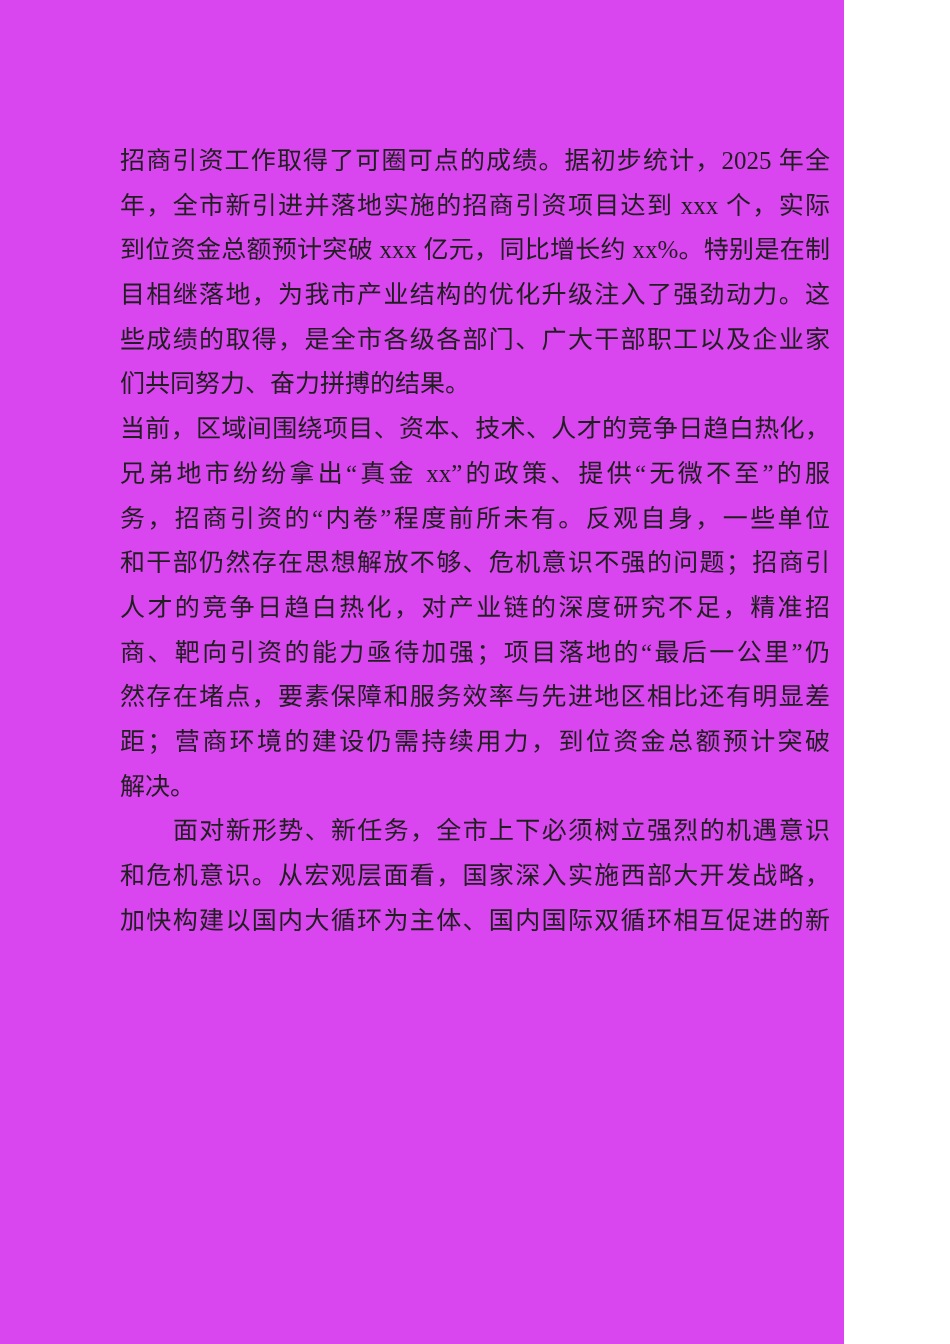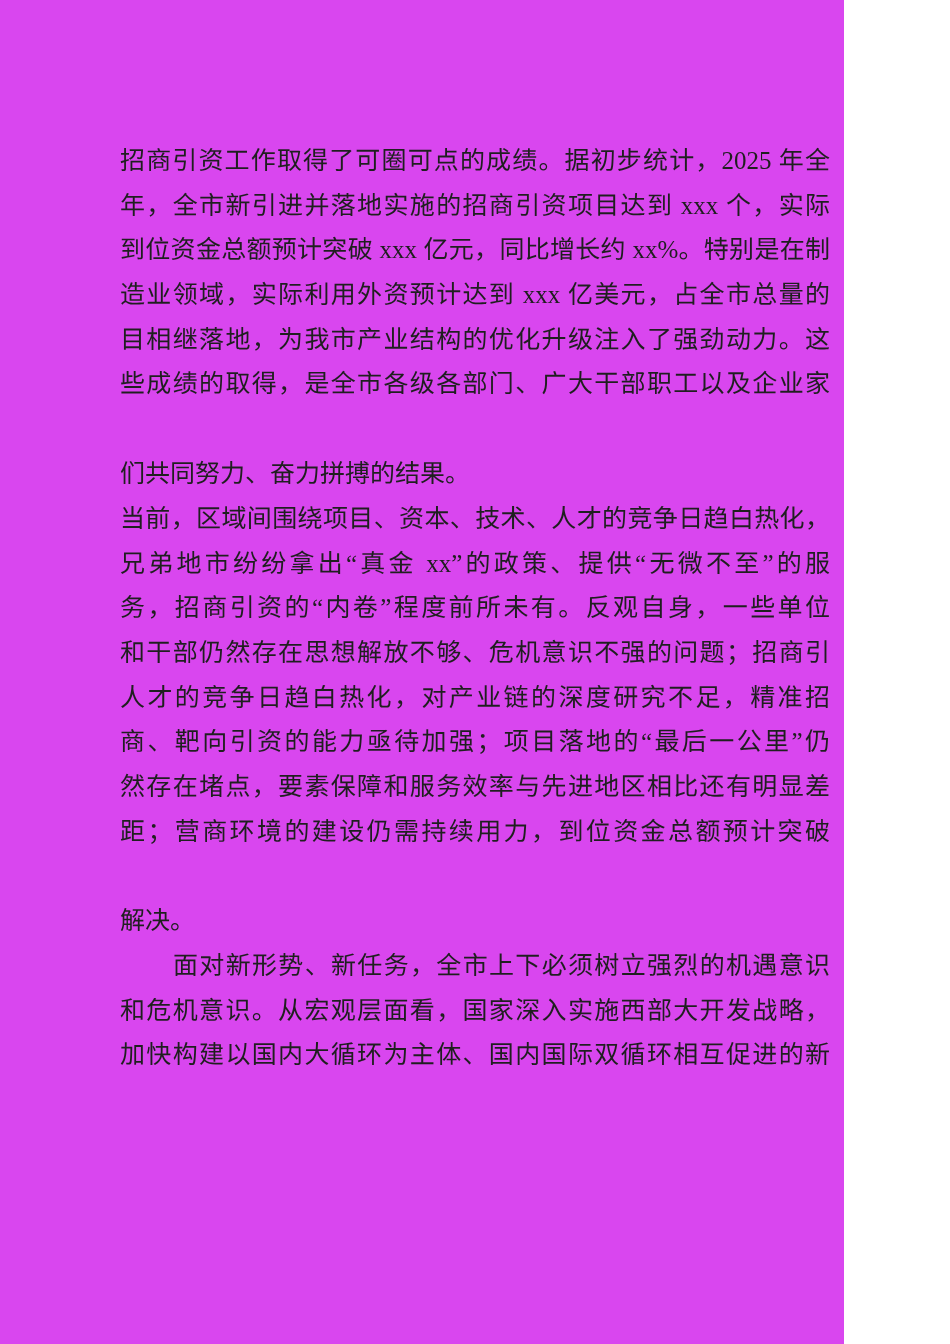--- a/index.html
+++ b/index.html
@@ -31,38 +31,36 @@
     height: 44.7px;
     line-height: 44.7px;
     text-align: justify;
     text-align-last: justify;
     white-space: nowrap;
     overflow: visible;
   }
   
   .text-line.para-end {
     text-align-last: left;
-    margin-top: 45px;
   }
   
   .text-line.indent {
     padding-left: 53px;
   }
 </style>
 </head>
 <body>
 
 <div class="page">
   <div class="doc-body">
 
     <div class="paragraph">
       <div class="text-line">招商引资工作取得了可圈可点的成绩。据初步统计，2025 年全</div>
       <div class="text-line">年，全市新引进并落地实施的招商引资项目达到 xxx 个，实际</div>
       <div class="text-line">到位资金总额预计突破 xxx 亿元，同比增长约 xx%。特别是在制</div>
-      <div class="text-line">造业领域，实际利用外资预计达到 xxx 亿美元，占全市总量的</div>
       <div class="text-line">目相继落地，为我市产业结构的优化升级注入了强劲动力。这</div>
       <div class="text-line">些成绩的取得，是全市各级各部门、广大干部职工以及企业家</div>
       <div class="text-line para-end">们共同努力、奋力拼搏的结果。</div>
     </div>
 
     <div class="paragraph">
       <div class="text-line">当前，区域间围绕项目、资本、技术、人才的竞争日趋白热化，</div>
       <div class="text-line">兄弟地市纷纷拿出“真金 xx”的政策、提供“无微不至”的服</div>
       <div class="text-line">务，招商引资的“内卷”程度前所未有。反观自身，一些单位</div>
       <div class="text-line">和干部仍然存在思想解放不够、危机意识不强的问题；招商引</div>

